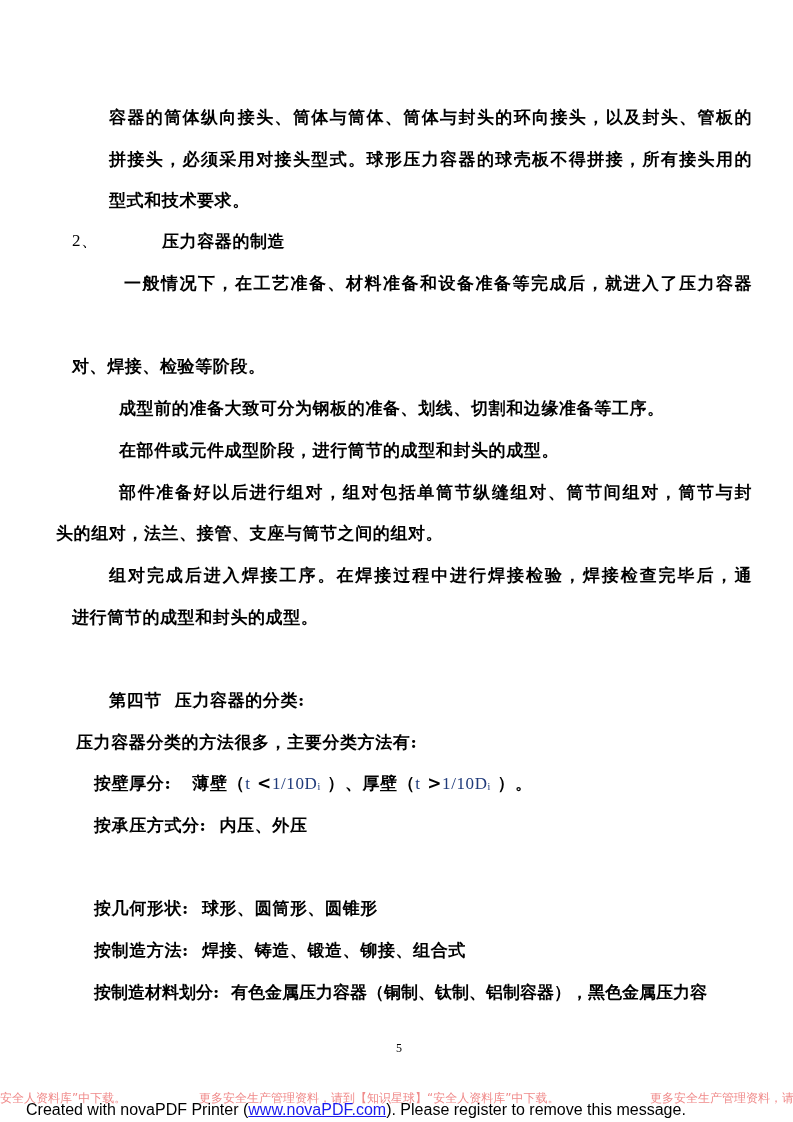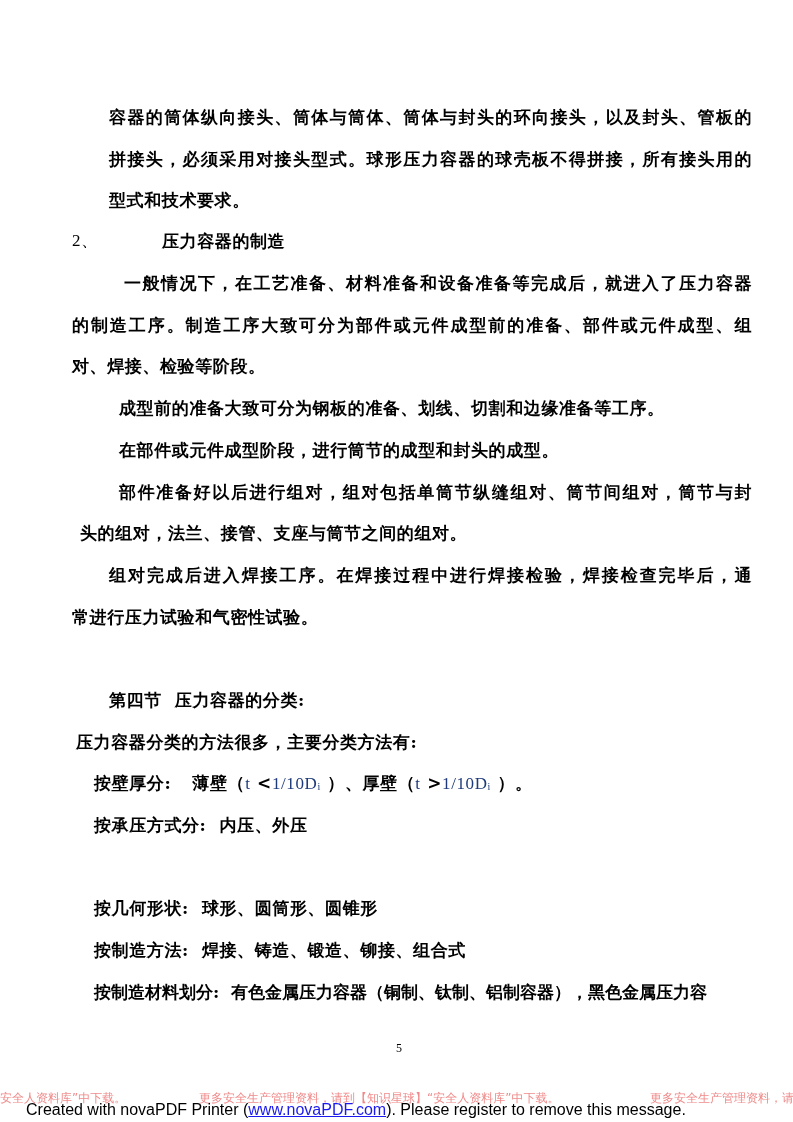--- a/index.html
+++ b/index.html
@@ -93,32 +93,31 @@
 <div class="page">
 
   <div class="line justify" style="left:109px; top:106px;">容器的筒体纵向接头、筒体与筒体、筒体与封头的环向接头，以及封头、管板的</div>
   <div class="line justify" style="left:109px; top:148px;">拼接头，必须采用对接头型式。球形压力容器的球壳板不得拼接，所有接头用的</div>
   <div class="line" style="left:109px; top:189px;">型式和技术要求。</div>
 
   <div class="line normal" style="left:72px; top:230px; font-family:'Liberation Serif', serif;">2、</div>
   <div class="line" style="left:162px; top:230px;">压力容器的制造</div>
 
   <div class="line" style="left:124px; top:272px; width:628px; text-align:justify; text-align-last:justify;">一般情况下，在工艺准备、材料准备和设备准备等完成后，就进入了压力容器</div>
-  <div class="line justify-wide" style="left:72px; top:314px;">的制造工序。制造工序大致可分为部件或元件成型前的准备、部件或元件成型、组</div>
   <div class="line" style="left:72px; top:355px;">对、焊接、检验等阶段。</div>
 
   <div class="line" style="left:119px; top:397px;">成型前的准备大致可分为钢板的准备、划线、切割和边缘准备等工序。</div>
 
   <div class="line" style="left:119px; top:439px;">在部件或元件成型阶段，进行筒节的成型和封头的成型。</div>
 
   <div class="line" style="left:119px; top:481px; width:633px; text-align:justify; text-align-last:justify;">部件准备好以后进行组对，组对包括单筒节纵缝组对、筒节间组对，筒节与封</div>
-  <div class="line" style="left:80px; top:522px;">头的组对，法兰、接管、支座与筒节之间的组对。</div>
+  <div class="line" style="left:56px; top:522px;">头的组对，法兰、接管、支座与筒节之间的组对。</div>
 
   <div class="line" style="left:109px; top:564px; width:643px; text-align:justify; text-align-last:justify;">组对完成后进入焊接工序。在焊接过程中进行焊接检验，焊接检查完毕后，通</div>
-  <div class="line" style="left:72px; top:606px;">常进行压力试验和气密性试验。</div>
+  <div class="line" style="left:72px; top:606px;">进行筒节的成型和封头的成型。</div>
 
   <div class="line" style="left:109px; top:689px; white-space:pre;">第四节  压力容器的分类:</div>
 
   <div class="line" style="left:76px; top:731px;">压力容器分类的方法很多，主要分类方法有:</div>
 
   <div class="line" style="left:94px; top:772px;">
     <span>按壁厚分:</span>
     <span style="display:inline-block; width:8px;"></span>
     <span>薄壁（</span><span class="formula">t</span>
     <span class="lt-gt">&lt;</span><span class="formula"><span>1/10D</span><sub>i</sub></span>

